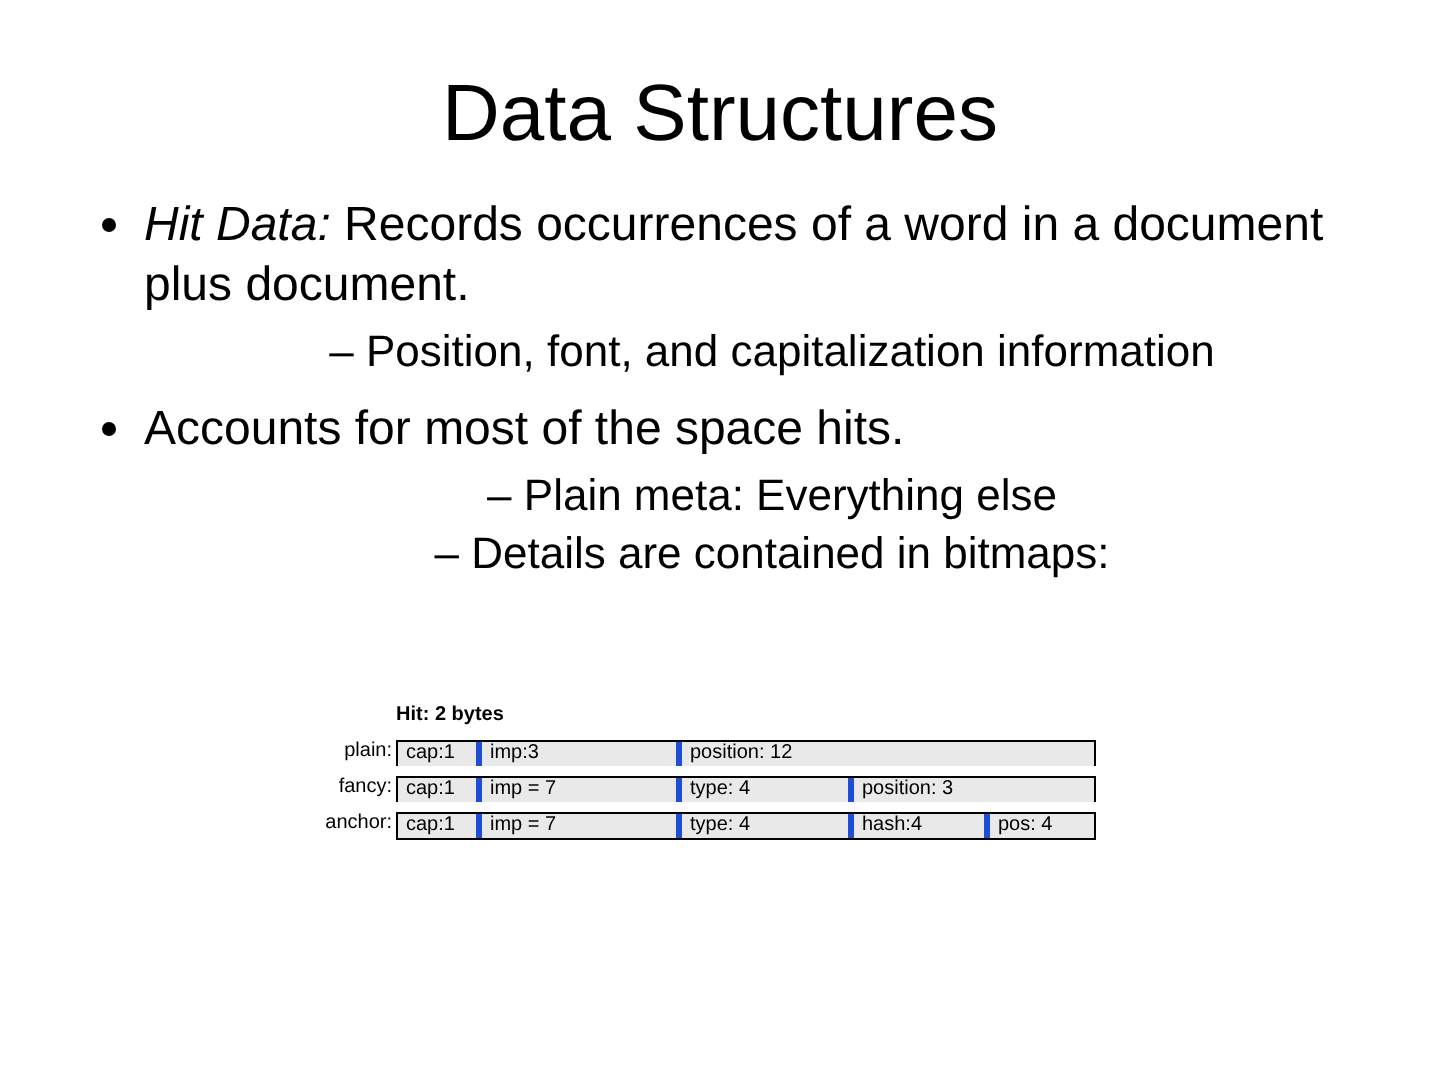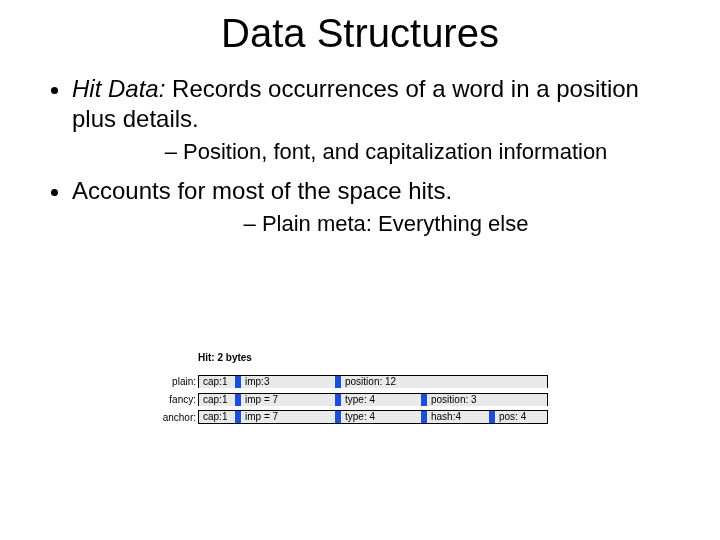--- a/index.html
+++ b/index.html
@@ -8,21 +8,21 @@
     width: 720px;
     height: 540px;
     background: #fff;
     font-family: Arial, Helvetica, sans-serif;
     color: #000;
   }
   .slide {
     width: 720px;
     height: 540px;
     box-sizing: border-box;
-    padding: 3px 40px 0 40px;
+    padding: 27px 40px 0 40px;
     position: relative;
   }
   .title {
     text-align: center;
     font-size: 40px;
     margin: 8px 0 18px 0;
     font-weight: 400;
   }
   ul.top {
     list-style: disc;
@@ -57,66 +57,67 @@
     top: 352px;
     font-size: 10px;
     line-height: 1.2;
   }
   .dia-title {
     font-weight: 700;
     margin: 0 0 6px 50px;
   }
   .dia-row {
     display: flex;
-    align-items: flex-end;
+    align-items: flex-start;
     height: 18px;
   }
   .dia-label {
     width: 50px;
     text-align: right;
     padding-right: 2px;
     box-sizing: border-box;
   }
   .dia-cells {
     display: flex;
     border: 1px solid #000;
     border-bottom: none;
     background: #e9e9e9;
     width: 350px;
     box-sizing: border-box;
   }
   .dia-row:last-child .dia-cells {
     border-bottom: 1px solid #000;
   }
   .cell {
-    border-right: 6px solid #1d4ed8;
+    border-right: 3px solid #1d4ed8;
     padding: 0 4px;
     box-sizing: border-box;
     white-space: nowrap;
     overflow: hidden;
   }
   .cell:last-child { border-right: none; }
 </style>
 </head>
 <body>
 
 <div class="slide">
   <h1 class="title">Data Structures</h1>
 
   <ul class="top">
     <li>
-      <span class="ital">Hit Data:</span><span> Records occurrences of a word in a position plus details.</span>
+      <span class="ital">Hit Data:</span><span> Records occurrences of a word in a document plus document.</span>
       <ul class="sub">
         <li>Position, font, and capitalization information</li>
       </ul>
     </li>
     <li>
       <span>Accounts for most of the space hits.</span>
       <ul class="sub">
         <li>Plain meta: Everything else</li>
+        <li>Details are contained in bitmaps:</li>
       </ul>
     </li>
   </ul>
 
   <div class="diagram">
     <div class="dia-title">Hit: 2 bytes</div>
 
     <div class="dia-row">
       <div class="dia-label">plain:</div>
       <div class="dia-cells">

